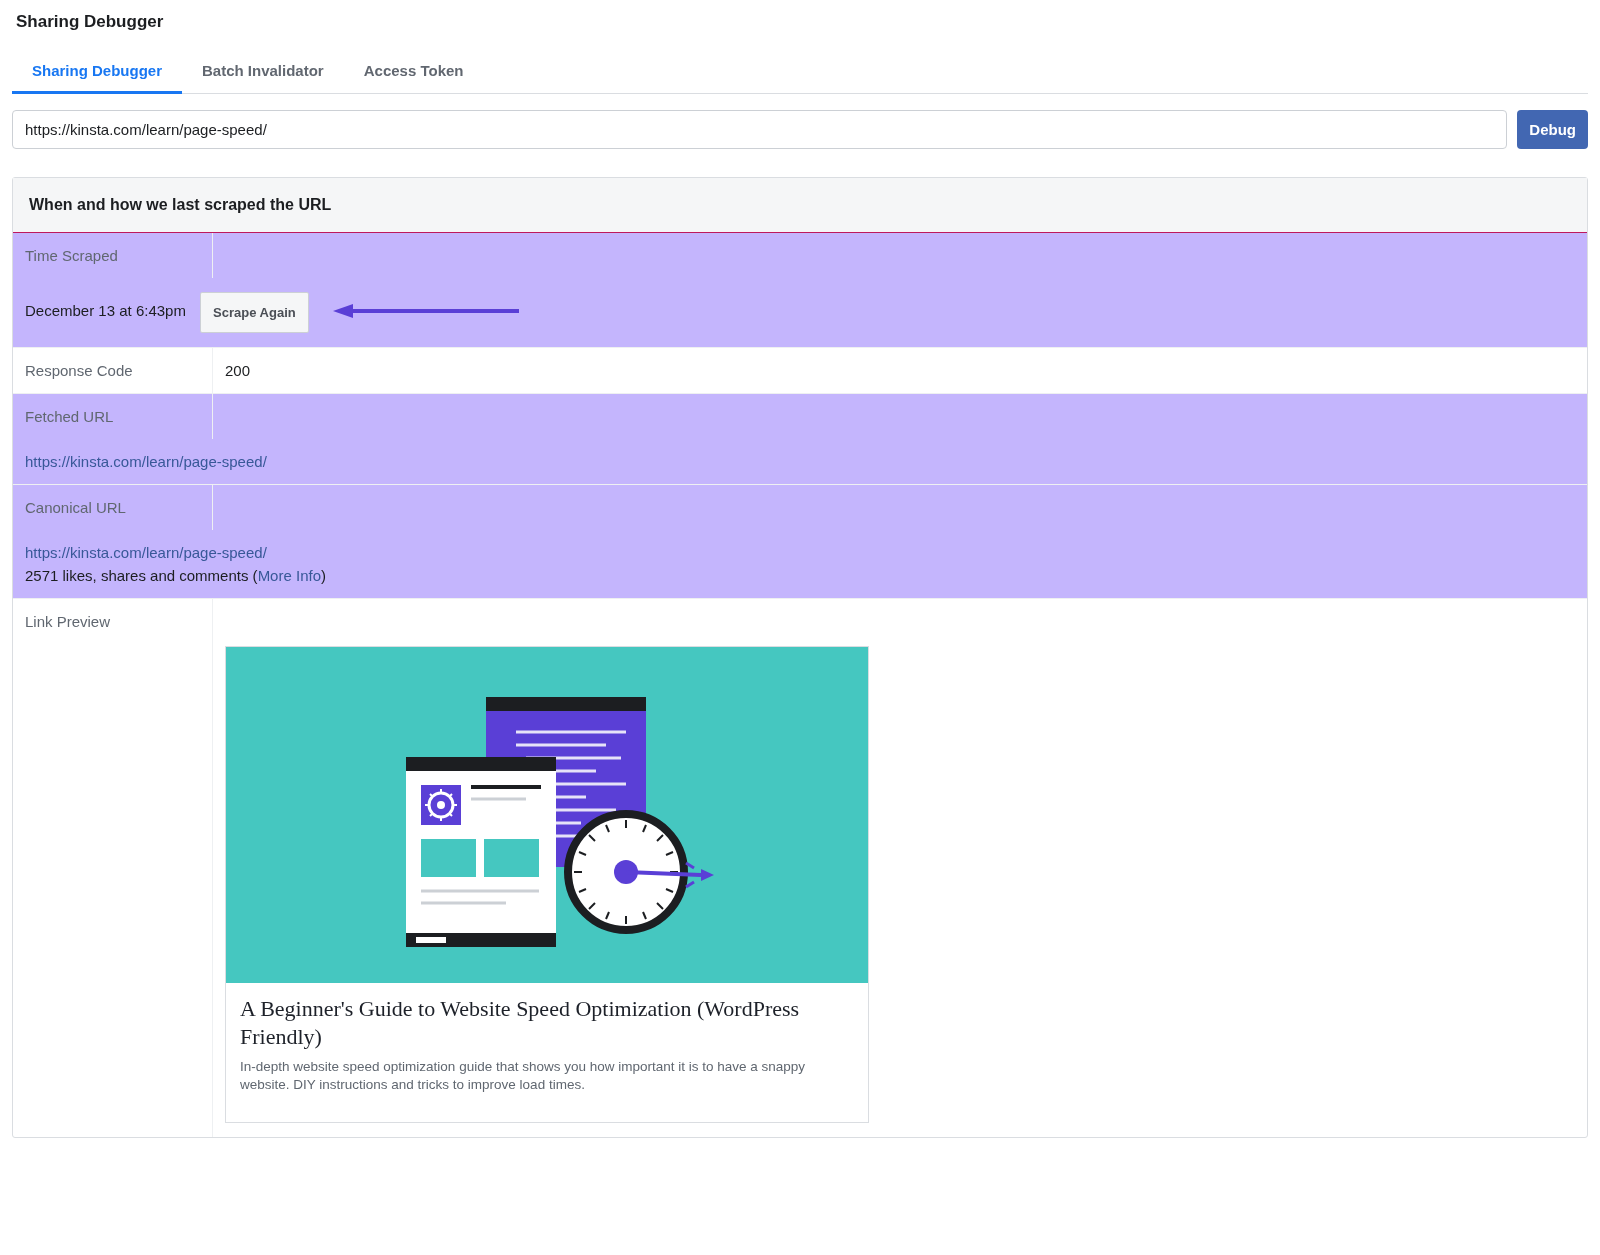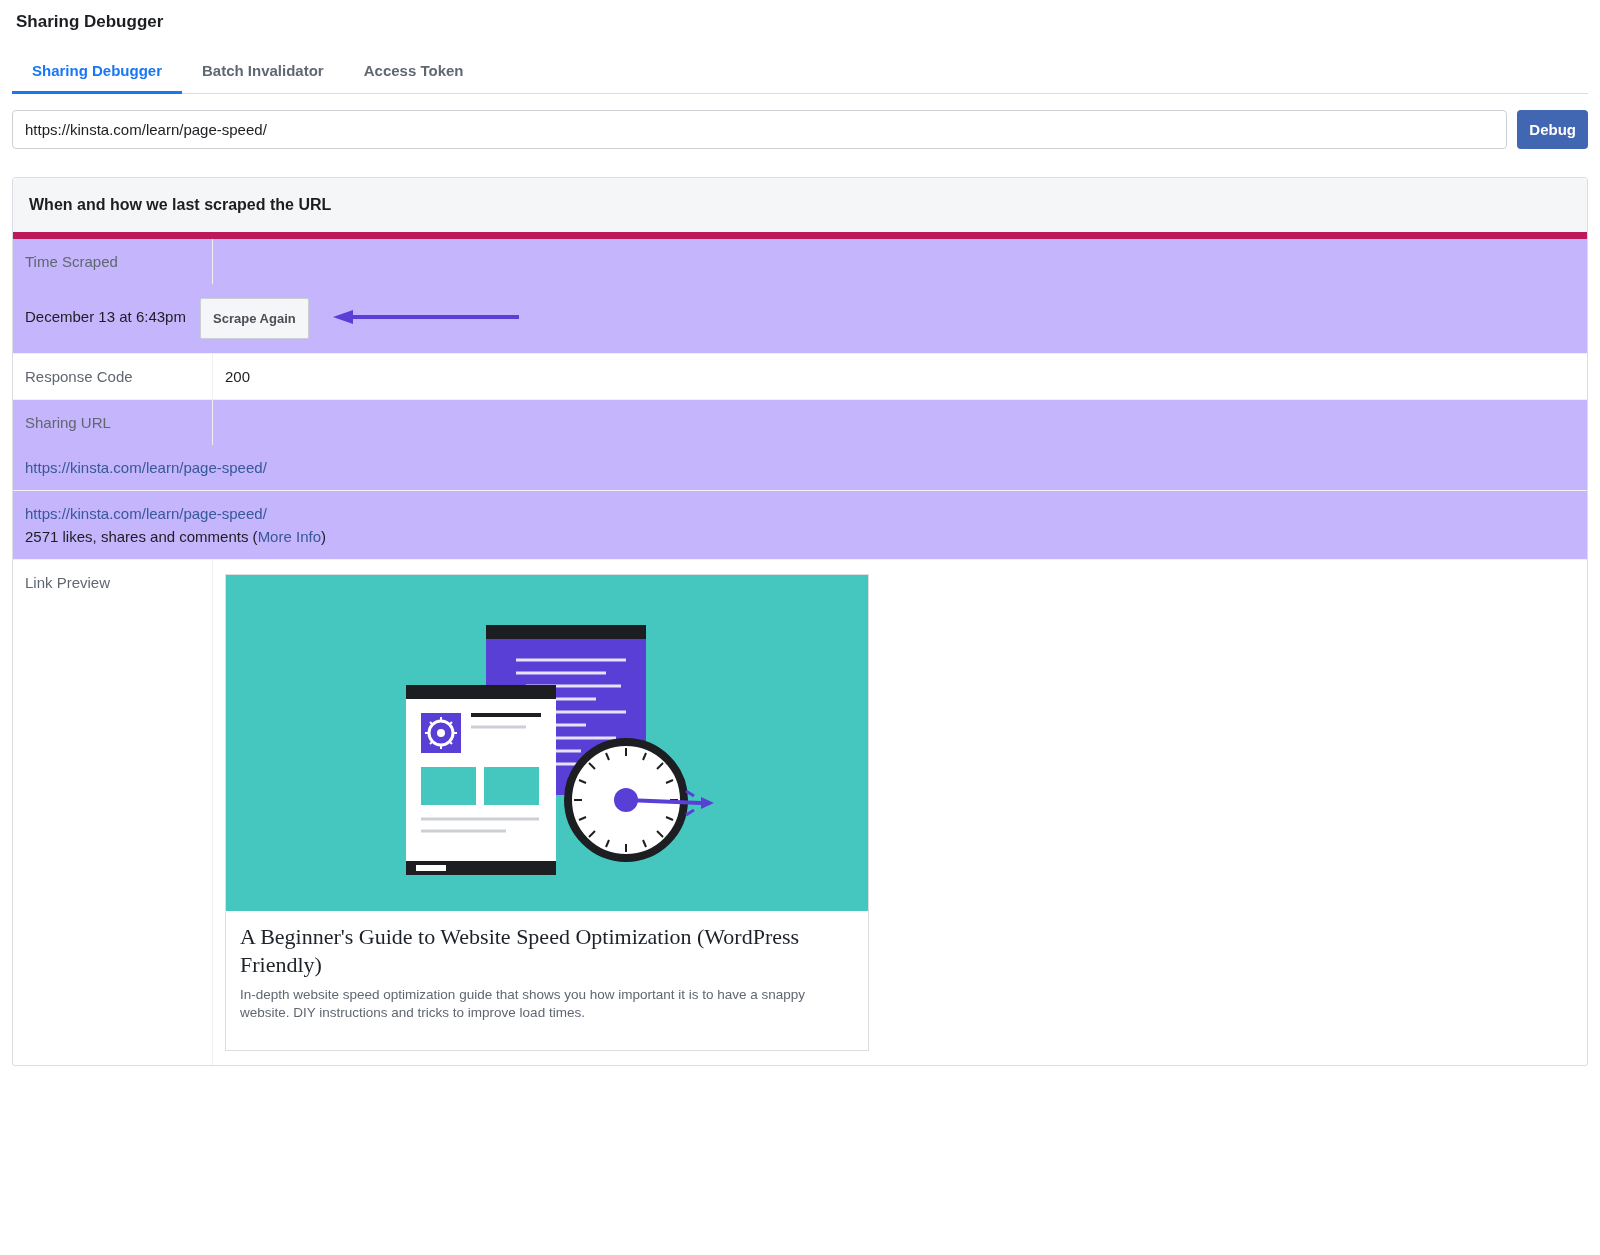--- a/index.html
+++ b/index.html
@@ -66,21 +66,21 @@
       cursor: pointer;
     }
     .panel {
       border: 1px solid #dadde1;
       border-radius: 3px;
       background: #fff;
     }
     .panel-header {
       background: #f5f6f7;
       padding: 18px 16px;
-      border-bottom: 7px solid #be185d;
+      border-bottom: 1px solid #be185d;
       font-size: 16px;
       font-weight: bold;
       color: #1c1e21;
     }
     .row {
       display: flex;
       border-bottom: 1px solid #eef0f2;
     }
     .row:last-child { border-bottom: none; }
     .row.shaded { background: #c4b5fd; flex-direction: column; }
@@ -114,20 +114,21 @@
     }
     .arrow-annotation {
       display: inline-block;
       vertical-align: middle;
       margin-left: 18px;
     }
     .preview-card {
       width: 644px;
       border: 1px solid #dadde1;
       display: inline-block;
+      margin-top: 33px;
     }
     .preview-img {
       width: 100%;
       height: 336px;
       background: #45c7c0;
       position: relative;
       overflow: hidden;
     }
     .preview-body {
       padding: 12px 14px 14px 14px;
@@ -185,27 +186,28 @@
       </span>
     </div>
   </div>
 
   <div class="row">
     <div class="row-label">Response Code</div>
     <div class="row-value">200</div>
   </div>
 
   <div class="row shaded">
-    <div class="row-label">Sharing URL</div>
+    <div class="row-label">Fetched URL</div>
     <div class="row-value">
       <span class="link">https://kinsta.com/learn/page-speed/</span>
     </div>
   </div>
 
   <div class="row shaded">
+    <div class="row-label">Canonical URL</div>
     <div class="row-value">
       <span class="link">https://kinsta.com/learn/page-speed/</span>
       <div class="engagement">
         <span>2571 likes, shares and comments (</span><span class="more-info">More Info</span><span>)</span>
       </div>
     </div>
   </div>
 
   <div class="row">
     <div class="row-label">Link Preview</div>

